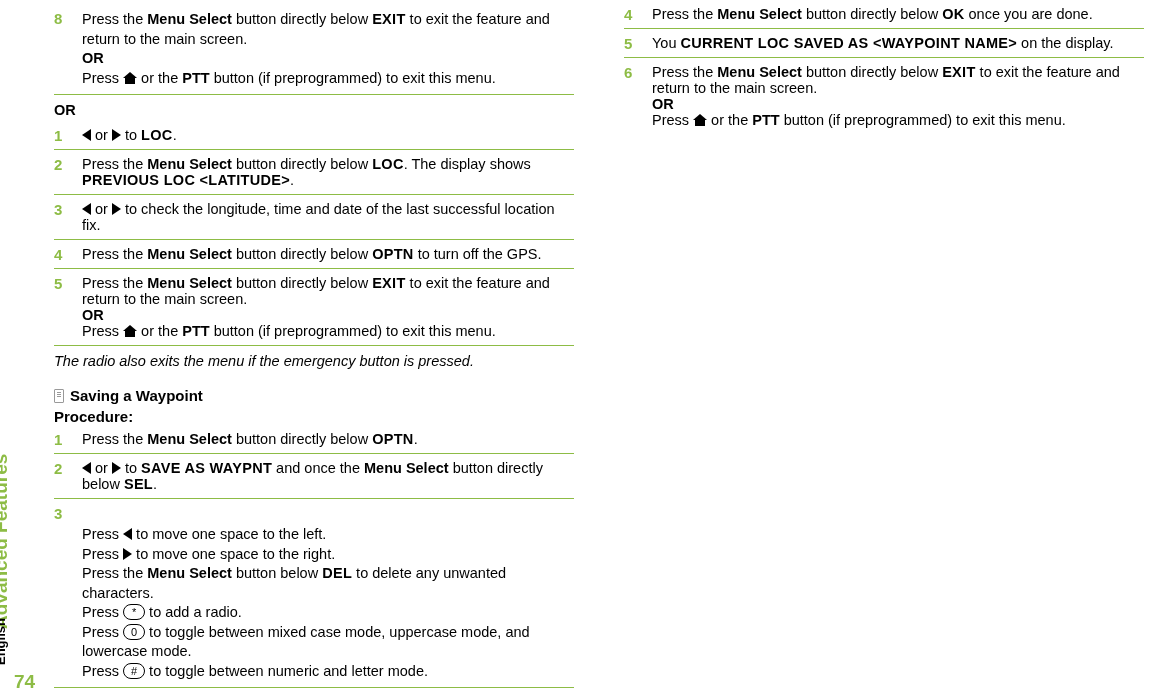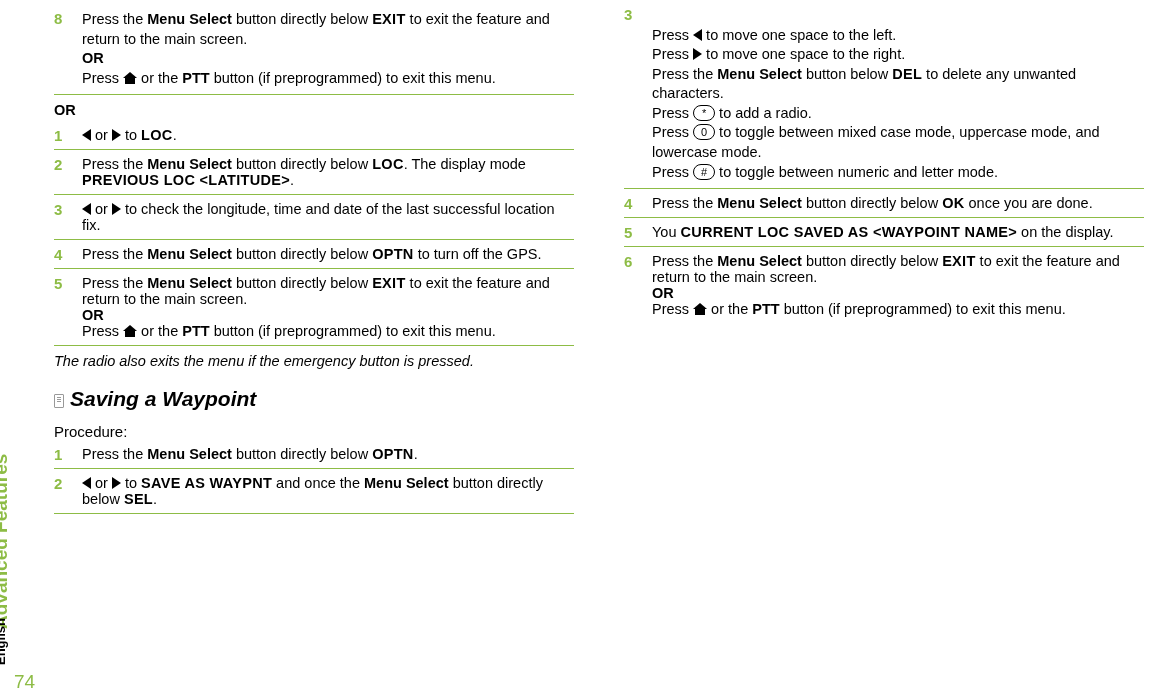--- a/index.html
+++ b/index.html
@@ -29,21 +29,21 @@
     color: #8dbc45;
     font-weight: bold;
     font-size: 19px;
     white-space: nowrap;
   }
   .pagenum {
     position: absolute;
     left: 14px;
     bottom: 6px;
     color: #8dbc45;
-    font-weight: normal;
+    font-weight: bold;
     font-size: 19px;
     margin-top: 12px;
   }
   .lang {
     position: absolute;
     left: 8px;
     bottom: 34px;
     transform: rotate(-90deg);
     transform-origin: left bottom;
     font-size: 13px;
@@ -103,39 +103,38 @@
     border: 1.2px solid #000;
     border-radius: 10px;
     font-size: 11px;
     text-align: center;
     line-height: 14px;
     padding: 0 4px;
     vertical-align: 1px;
   }
   .heading {
     font-weight: bold;
-    font-style: italic;
-    font-size: 21px;
+    font-size: 15px;
     margin-top: 16px;
     margin-bottom: 4px;
   }
   .heading-icon {
     display: inline-block;
     width: 10px; height: 14px;
     border: 1px solid #999;
     border-radius: 1px;
     margin-right: 6px;
     vertical-align: -2px;
     position: relative;
   }
   .heading-icon::after {
     content: ""; position: absolute; left: 2px; top: 2px; right: 2px; height: 1px;
     background: #999; box-shadow: 0 2px 0 #999, 0 4px 0 #999;
   }
-  .procword { font-weight: normal; font-size: 15px; margin-top: 12px; margin-bottom: 6px; }
+  .procword { font-weight: bold; font-size: 15px; margin-top: 4px; margin-bottom: 6px; }
   .plainblock { line-height: 1.35; }
 </style>
 </head>
 <body>
 
 <div class="sidebar">
   <div class="vlabel">Advanced Features</div>
   <div class="lang">English</div>
   <div class="pagenum">74</div>
 </div>
@@ -155,21 +154,21 @@
     <span class="bold">OR</span><br>
   </div>
 
   <div class="step ruled">
     <span class="stepnum">1</span>
     <span class="arrow-l"></span><span> or </span><span class="arrow-r"></span><span> to </span><span class="code">LOC</span><span>.</span>
   </div>
 
   <div class="step ruled">
     <span class="stepnum">2</span>
-    <span>Press the </span><span class="bold">Menu Select</span><span> button directly below </span><span class="code">LOC</span><span>. The display mode </span><span class="code">PREVIOUS LOC &lt;LATITUDE&gt;</span><span>.</span>
+    <span>Press the </span><span class="bold">Menu Select</span><span> button directly below </span><span class="code">LOC</span><span>. The display shows </span><span class="code">PREVIOUS LOC &lt;LATITUDE&gt;</span><span>.</span>
   </div>
 
   <div class="step ruled">
     <span class="stepnum">3</span>
     <span class="arrow-l"></span><span> or </span><span class="arrow-r"></span><span> to check the longitude, time and date of the last successful location fix.</span>
   </div>
 
   <div class="step ruled">
     <span class="stepnum">4</span>
     <span>Press the </span><span class="bold">Menu Select</span><span> button directly below </span><span class="code">OPTN</span><span> to turn off the GPS.</span>

